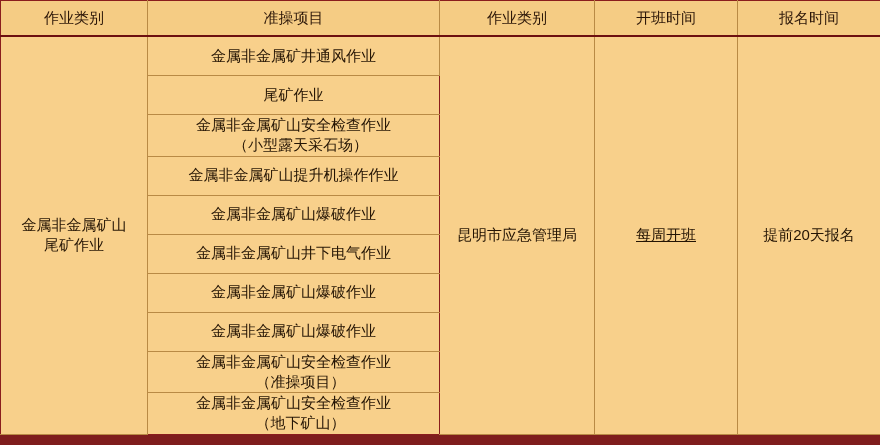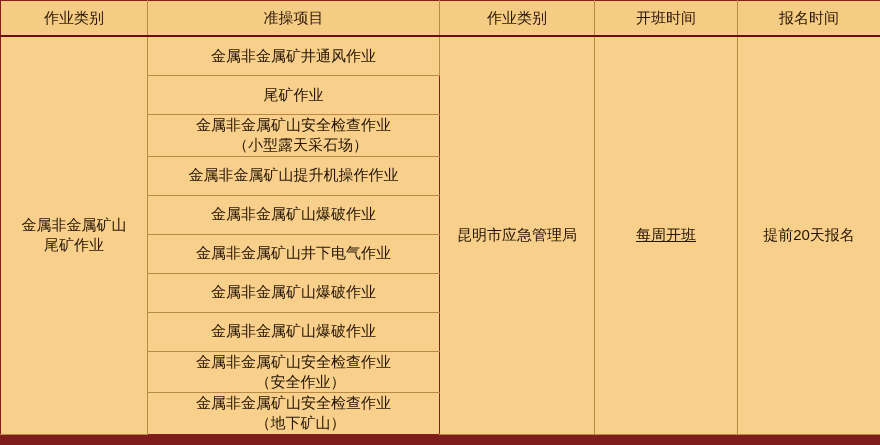--- a/index.html
+++ b/index.html
@@ -173,21 +173,21 @@
         </td>
       </tr>
       <tr>
         <td class="item-cell">
           <span>金属非金属矿山爆破作业</span>
         </td>
       </tr>
       <tr>
         <td class="item-cell">
           <span class="two-line">金属非金属矿山安全检查作业</span>
-          <span class="line2">（安全作业）</span>
+          <span class="line2">（准操项目）</span>
         </td>
       </tr>
       <tr>
         <td class="item-cell no-bottom">
           <span class="two-line">金属非金属矿山安全检查作业</span>
           <span class="line2">（地下矿山）</span>
         </td>
       </tr>
     </tbody>
   </table>

